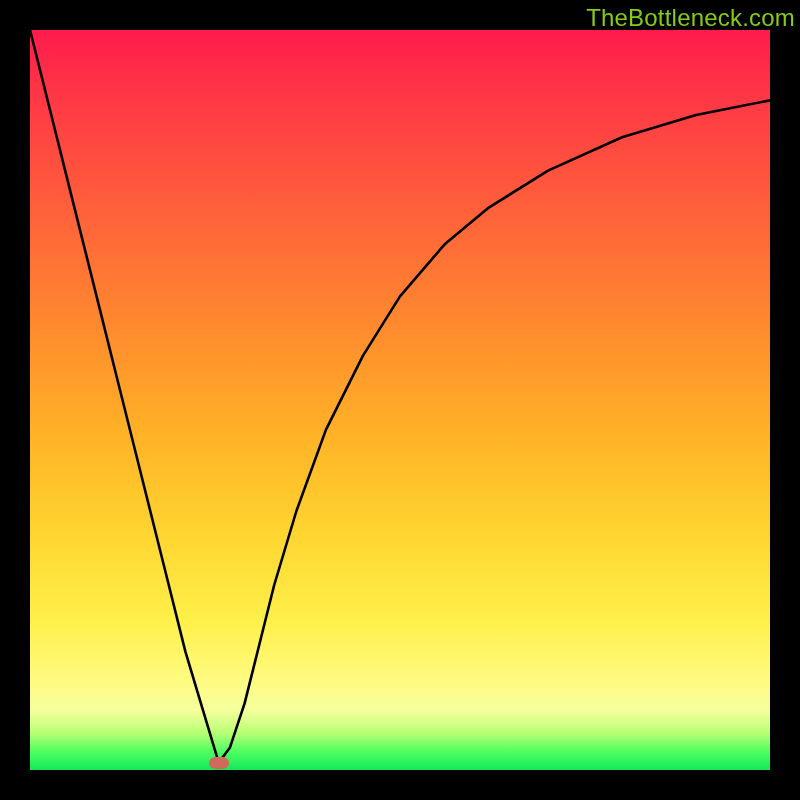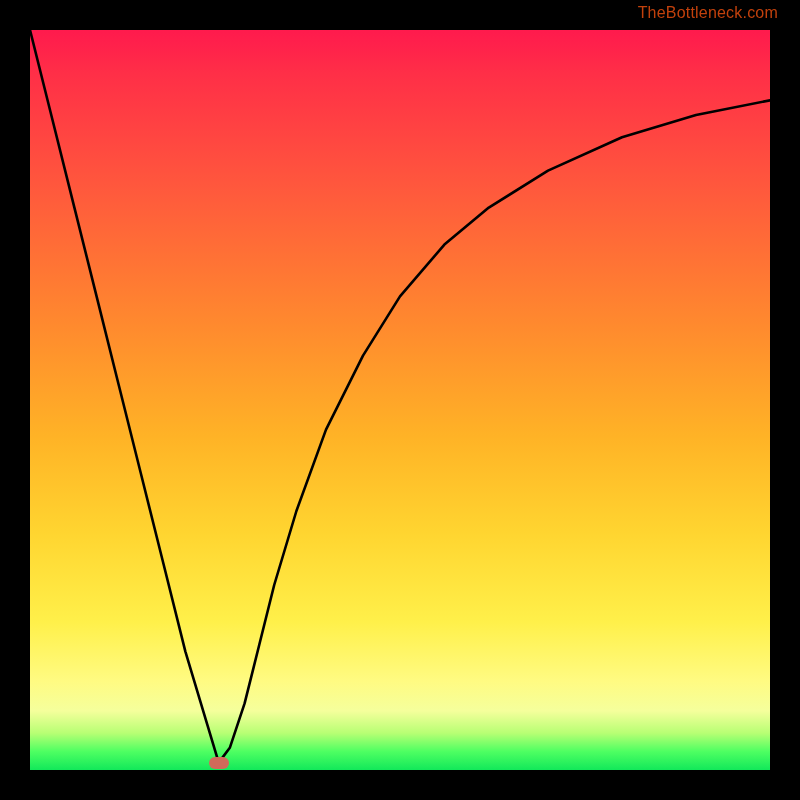--- a/index.html
+++ b/index.html
@@ -50,23 +50,23 @@
   .marker {
     position: absolute;
     width: 20px;
     height: 12px;
     background: #d16a5a;
     border-radius: 6px;
   }
   .attribution {
     position: absolute;
     top: 4px;
-    right: 22px;
-    color: #c2410c;
-    font-size: 16px;
+    right: 5px;
+    color: #84cc16;
+    font-size: 24px;
     font-weight: 500;
     letter-spacing: 0.2px;
   }
 </style>
 </head>
 <body>
 
 <div class="outer">
 
   <div class="plot-area">

